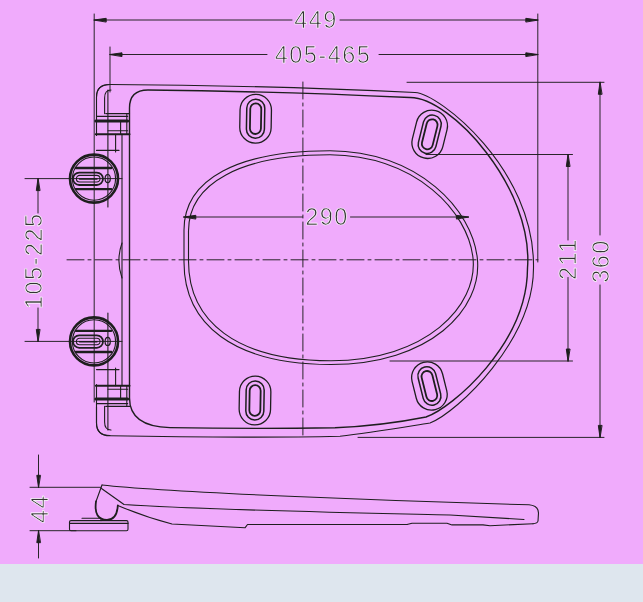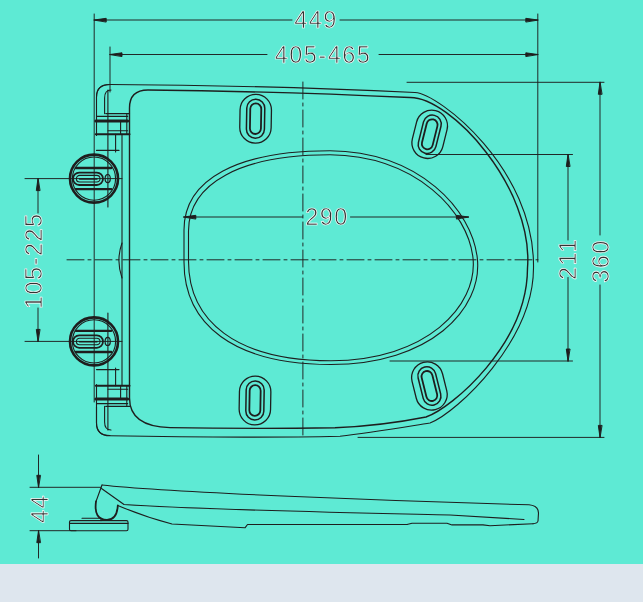--- a/index.html
+++ b/index.html
@@ -1,16 +1,16 @@
 <!DOCTYPE html>
 <html><head>
 <meta charset="utf-8">
 <style>
   html,body{margin:0;padding:0;background:#ffffff;}
-  .wrap{position:relative;width:643px;height:602px;background:#5eead4;overflow:hidden;}
+  .wrap{position:relative;width:643px;height:602px;background:#f0abfc;overflow:hidden;}
   svg{position:absolute;left:0;top:0;}
   text{font-family:"Liberation Sans",sans-serif;fill:#333333;}
 </style>
 </head>
 <body>
 <div class="wrap">
 <svg width="643" height="602" viewBox="0 0 643 602" fill="none" stroke-linecap="round" stroke-linejoin="round">
   <defs>
 
     <g id="arm">

